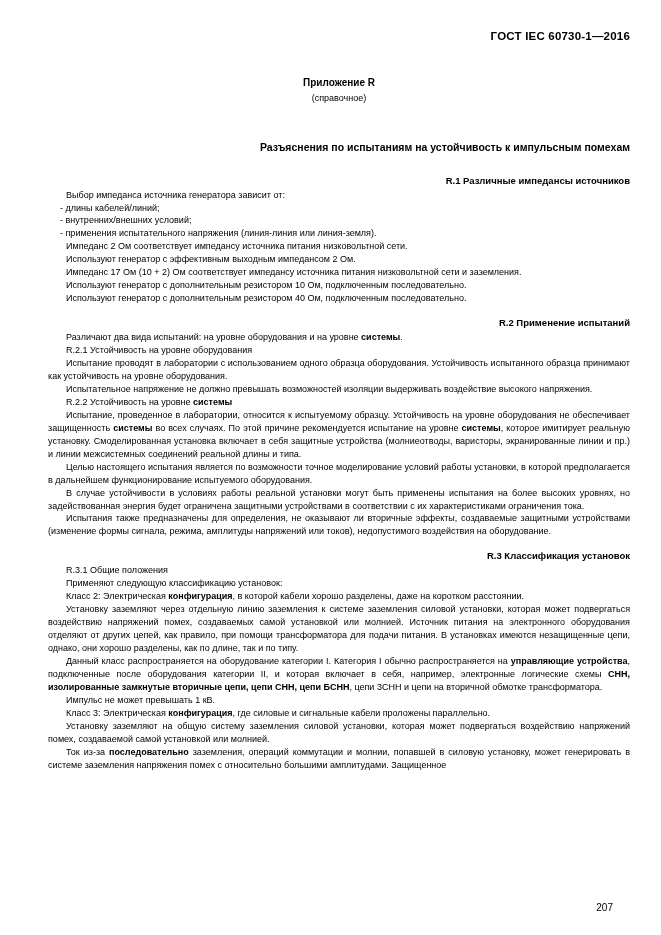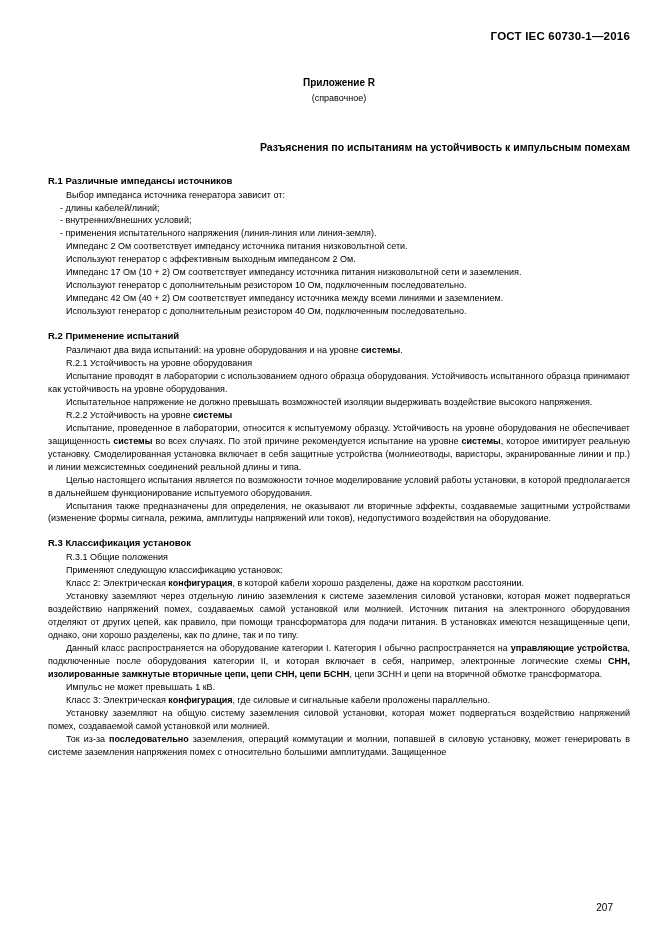--- a/index.html
+++ b/index.html
@@ -48,20 +48,21 @@
     font-size: 10.5px;
     font-weight: bold;
     margin-top: 36px;
     margin-bottom: 22px;
   }
   .clause-head {
     font-size: 9.5px;
     font-weight: bold;
     margin-top: 12px;
     margin-bottom: 3px;
+    text-align: right;
   }
   p.body {
     font-size: 9px;
     line-height: 1.44;
     margin: 0;
     text-align: justify;
     text-justify: inter-word;
   }
   p.indent {
     text-indent: 18px;
@@ -91,31 +92,31 @@
 
   <div class="clause-head">R.1 Различные импедансы источников</div>
   <p class="body indent">Выбор импеданса источника генератора зависит от:</p>
   <p class="body dash">- длины кабелей/линий;</p>
   <p class="body dash">- внутренних/внешних условий;</p>
   <p class="body dash">- применения испытательного напряжения (линия-линия или линия-земля).</p>
   <p class="body indent">Импеданс 2 Ом соответствует импедансу источника питания низковольтной сети.</p>
   <p class="body indent">Используют генератор с эффективным выходным импедансом 2 Ом.</p>
   <p class="body indent">Импеданс 17 Ом (10 + 2) Ом соответствует импедансу источника питания низковольтной сети и заземления.</p>
   <p class="body indent">Используют генератор с дополнительным резистором 10 Ом, подключенным последовательно.</p>
-  <p class="body indent">Импеданс 42 Ом (40 + 2) Ом соответствует импедансу источника между всеми линиями и заземлением.</p>
   <p class="body indent">Используют генератор с дополнительным резистором 40 Ом, подключенным последовательно.</p>
 
   <div class="clause-head">R.2 Применение испытаний</div>
   <p class="body indent">Различают два вида испытаний: на уровне оборудования и на уровне <b class="inline">системы</b>.</p>
   <p class="body indent">R.2.1 Устойчивость на уровне оборудования</p>
   <p class="body indent">Испытание проводят в лаборатории с использованием одного образца оборудования. Устойчивость испытанного образца принимают как устойчивость на уровне оборудования.</p>
   <p class="body indent">Испытательное напряжение не должно превышать возможностей изоляции выдерживать воздействие высокого напряжения.</p>
   <p class="body indent">R.2.2 Устойчивость на уровне <b class="inline">системы</b></p>
   <p class="body indent">Испытание, проведенное в лаборатории, относится к испытуемому образцу. Устойчивость на уровне оборудования не обеспечивает защищенность <b class="inline">системы</b> во всех случаях. По этой причине рекомендуется испытание на уровне <b class="inline">системы</b>, которое имитирует реальную установку. Смоделированная установка включает в себя защитные устройства (молниеотводы, варисторы, экранированные линии и пр.) и линии межсистемных соединений реальной длины и типа.</p>
   <p class="body indent">Целью настоящего испытания является по возможности точное моделирование условий работы установки, в которой предполагается в дальнейшем функционирование испытуемого оборудования.</p>
+  <p class="body indent">В случае устойчивости в условиях работы реальной установки могут быть применены испытания на более высоких уровнях, но задействованная энергия будет ограничена защитными устройствами в соответствии с их характеристиками ограничения тока.</p>
   <p class="body indent">Испытания также предназначены для определения, не оказывают ли вторичные эффекты, создаваемые защитными устройствами (изменение формы сигнала, режима, амплитуды напряжений или токов), недопустимого воздействия на оборудование.</p>
 
   <div class="clause-head">R.3 Классификация установок</div>
   <p class="body indent">R.3.1 Общие положения</p>
   <p class="body indent">Применяют следующую классификацию установок:</p>
   <p class="body indent">Класс 2: Электрическая <b class="inline">конфигурация</b>, в которой кабели хорошо разделены, даже на коротком расстоянии.</p>
   <p class="body indent">Установку заземляют через отдельную линию заземления к системе заземления силовой установки, которая может подвергаться воздействию напряжений помех, создаваемых самой установкой или молнией. Источник питания на электронного оборудования отделяют от других цепей, как правило, при помощи трансформатора для подачи питания. В установках имеются незащищенные цепи, однако, они хорошо разделены, как по длине, так и по типу.</p>
   <p class="body indent">Данный класс распространяется на оборудование категории I. Категория I обычно распространяется на <b class="inline">управляющие устройства</b>, подключенные после оборудования категории II, и которая включает в себя, например, электронные логические схемы <b class="inline">СНН, изолированные замкнутые вторичные цепи, цепи СНН, цепи БСНН</b>, цепи 3СНН и цепи на вторичной обмотке трансформатора.</p>
   <p class="body indent">Импульс не может превышать 1 кВ.</p>
   <p class="body indent">Класс 3: Электрическая <b class="inline">конфигурация</b>, где силовые и сигнальные кабели проложены параллельно.</p>

